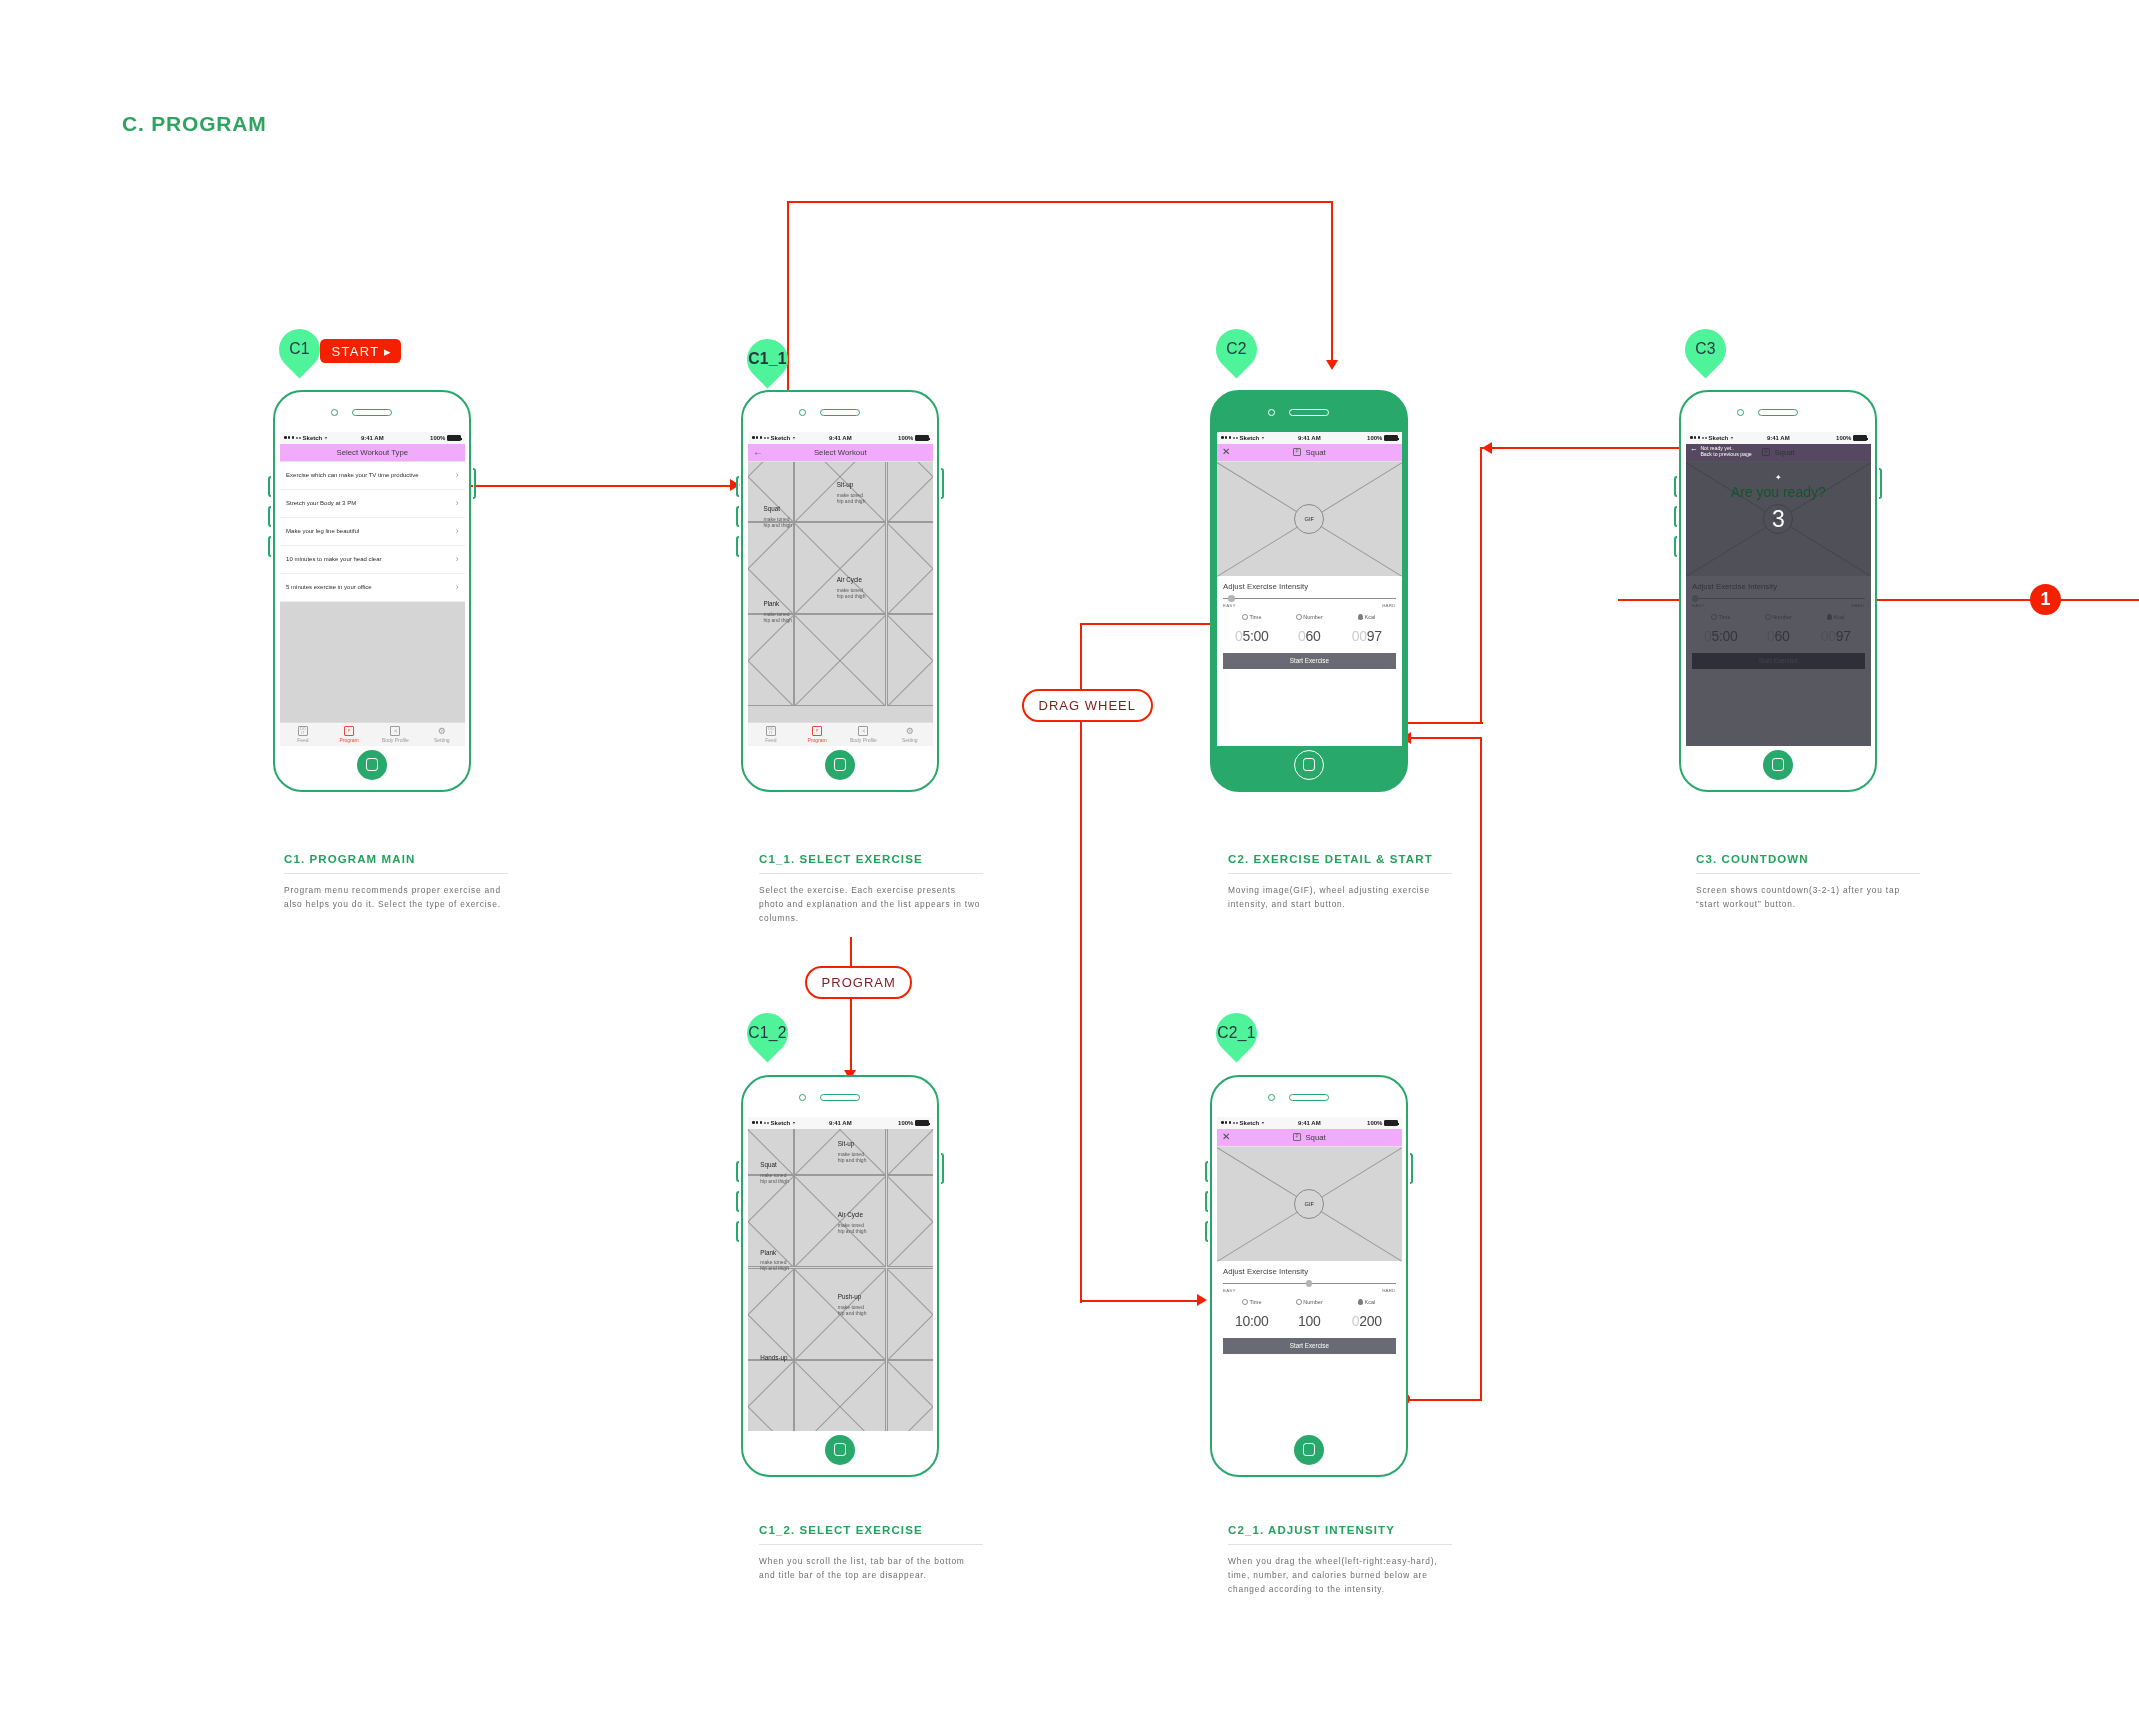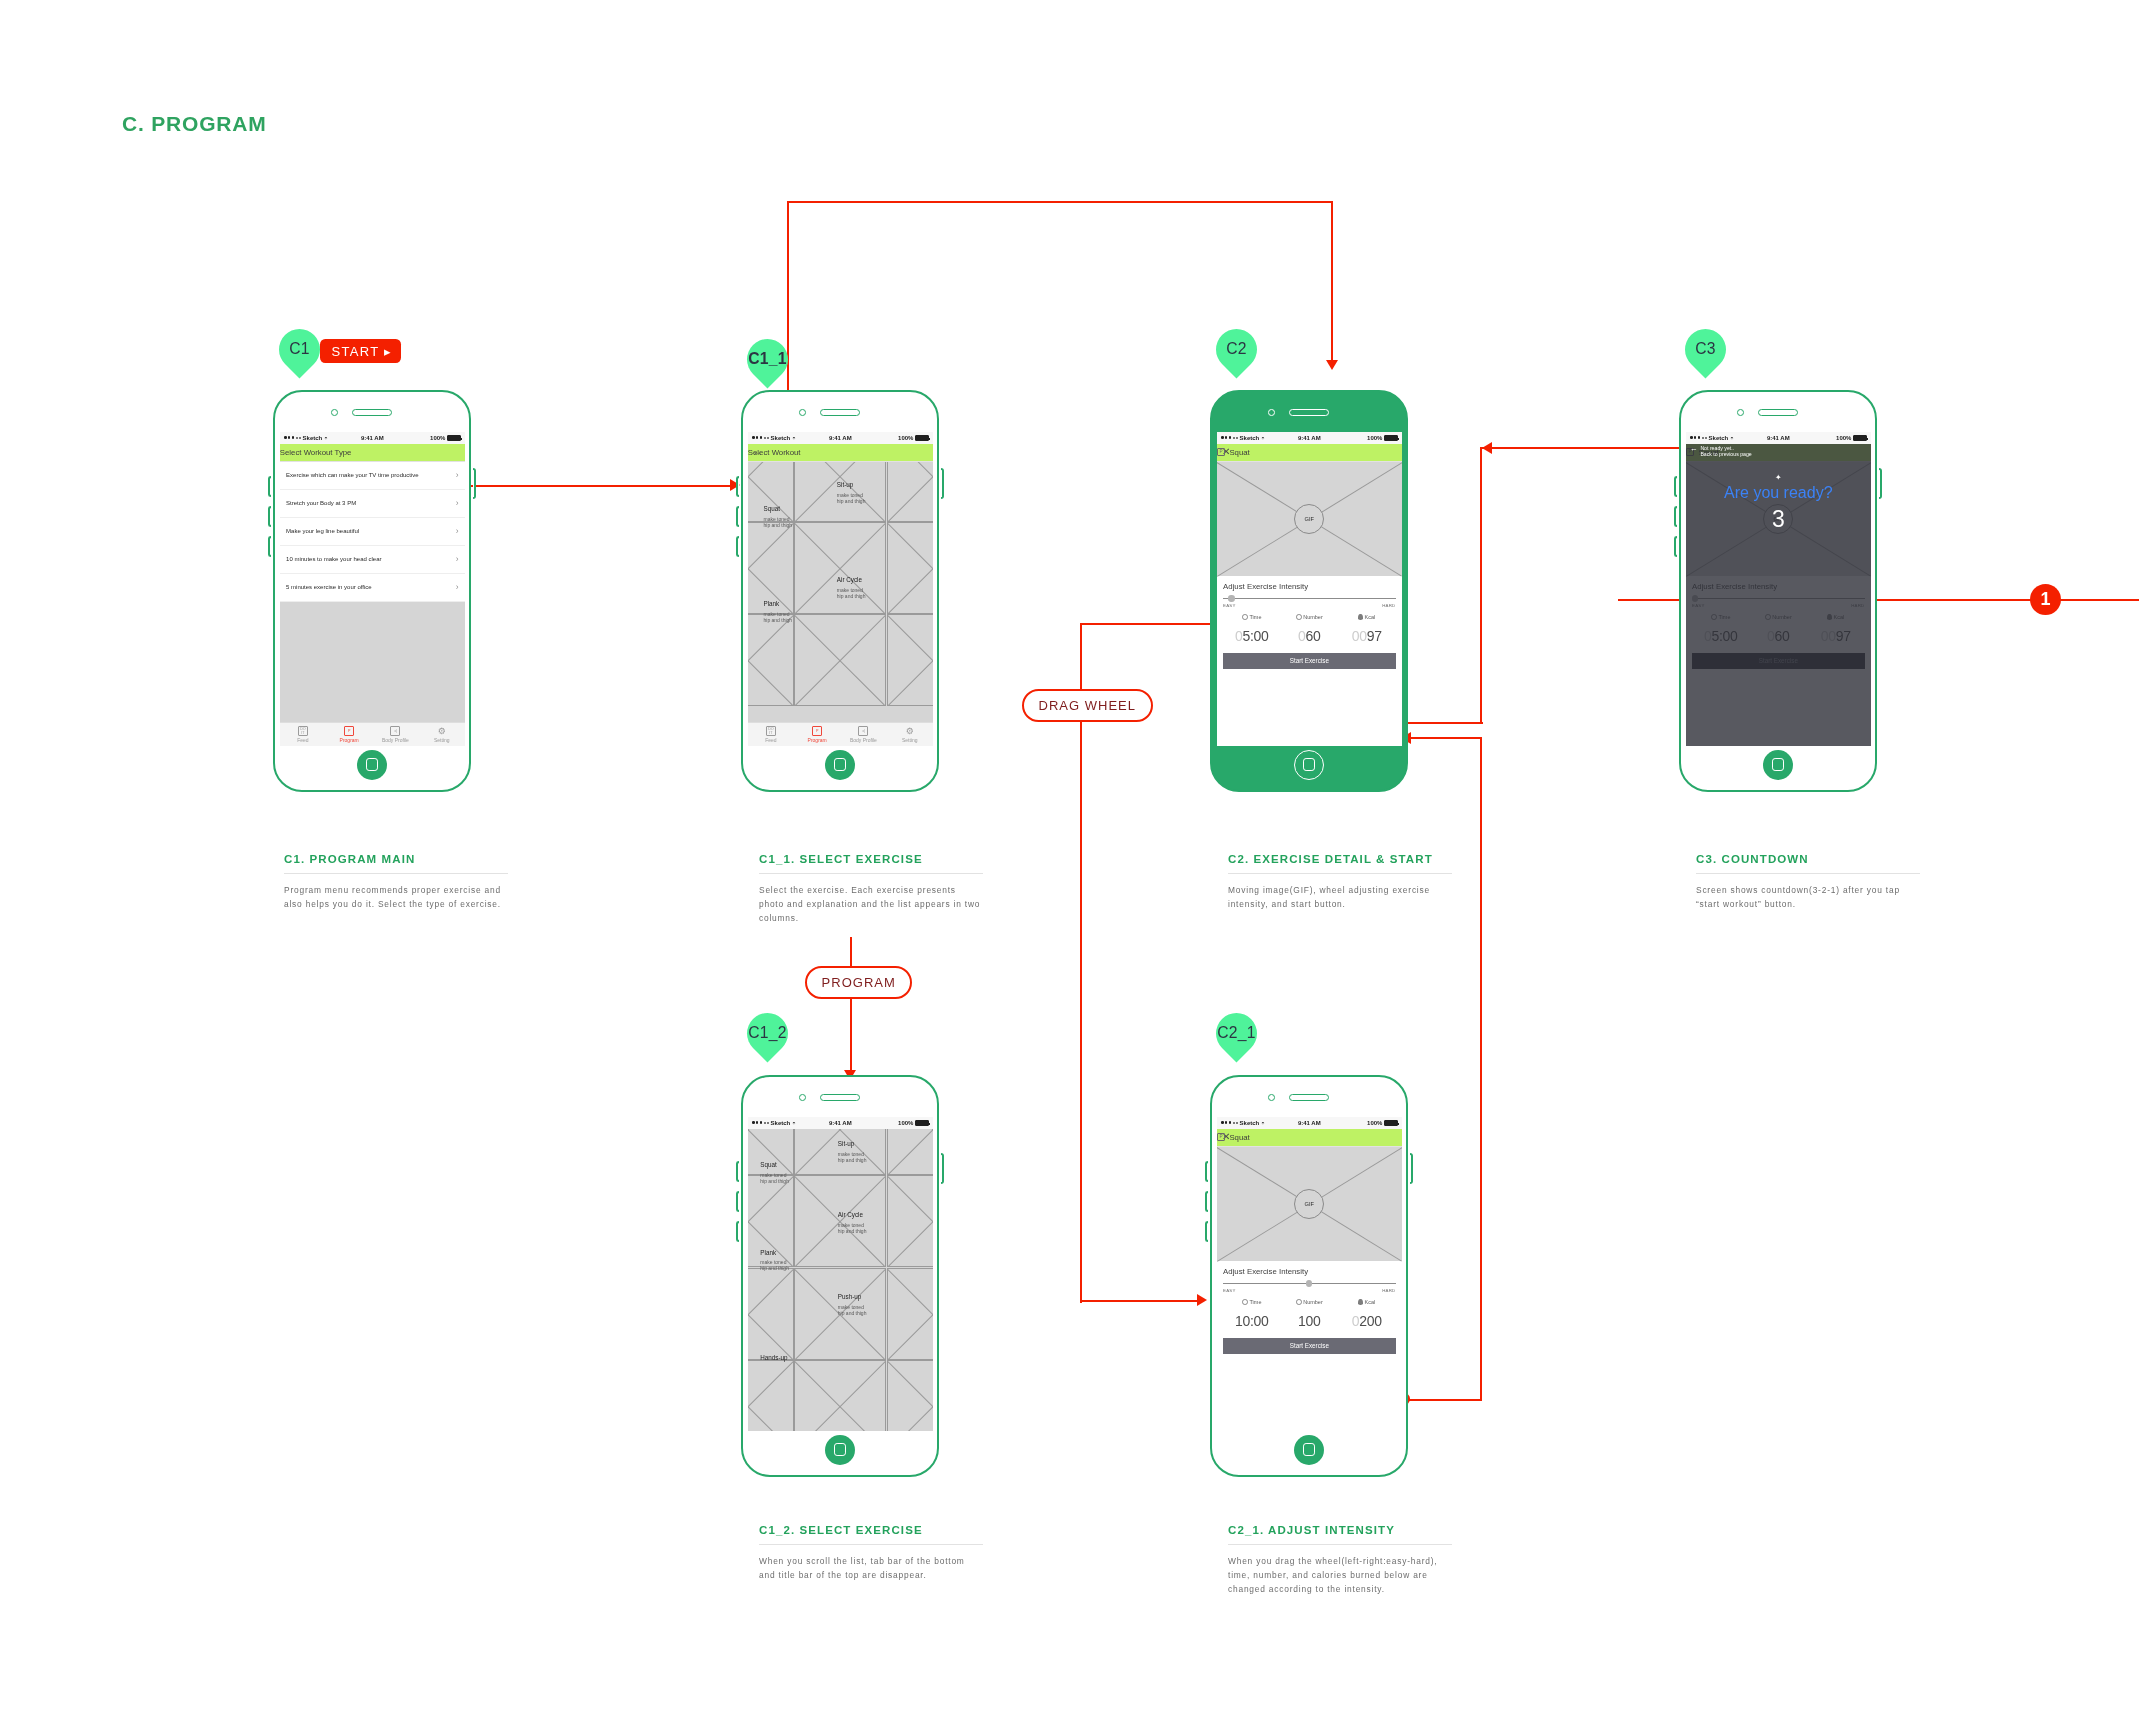--- a/index.html
+++ b/index.html
@@ -171,23 +171,23 @@
     width: 13.6px; height: 5.7px; border: 0.5px solid #202020;
     border-radius: 1px; position: relative; background: #202020;
   }
   .sb-batt::after {
     content:''; position:absolute; right:-2.1px; top:1.6px;
     width:1px; height:2.1px; background:#202020;
   }
 
   
   .navbar {
-    height: 18px; background: #bef264;
+    height: 18px; background: #f0abfc;
     border-bottom: 0.5px solid #e2e2e2;
-    display: flex; align-items: center; justify-content: flex-start;
+    display: flex; align-items: center; justify-content: center;
     position: relative;
     font-size: 7.8px; color: #3d3d3d;
   }
   .navbar .nav-left {
     position: absolute; left: 5.2px; font-size: 10px; color: #4a4a4a;
     line-height: 1;
   }
   .navbar .nav-title-row { display:flex; align-items:center; gap:4.2px; }
   .p-icon {
     display: inline-block; width: 8.4px; height: 7.8px;
@@ -327,22 +327,22 @@
   }
 
   
   .dark-overlay {
     position: absolute; left: 0; top: 11.5px; right: 0; bottom: 0;
     background: rgba(46,48,56,0.80);
     z-index: 5; pointer-events: none;
   }
   .ready-txt {
     position: absolute; left: 0; right: 0; top: 52px;
-    text-align: center; color: #3b82f6;
-    font-size: 16px; z-index: 6;
+    text-align: center; color: #14532d;
+    font-size: 14px; z-index: 6;
   }
   .count-txt {
     position: absolute; left: 0; right: 0; top: 74px;
     text-align: center; color: #ffffff;
     font-size: 23px; z-index: 6;
   }
   .spark {
     position: absolute; left: 50%; top: 41px; transform: translateX(-50%);
     color: #ffffff; font-size: 7.8px; z-index: 6;
   }

